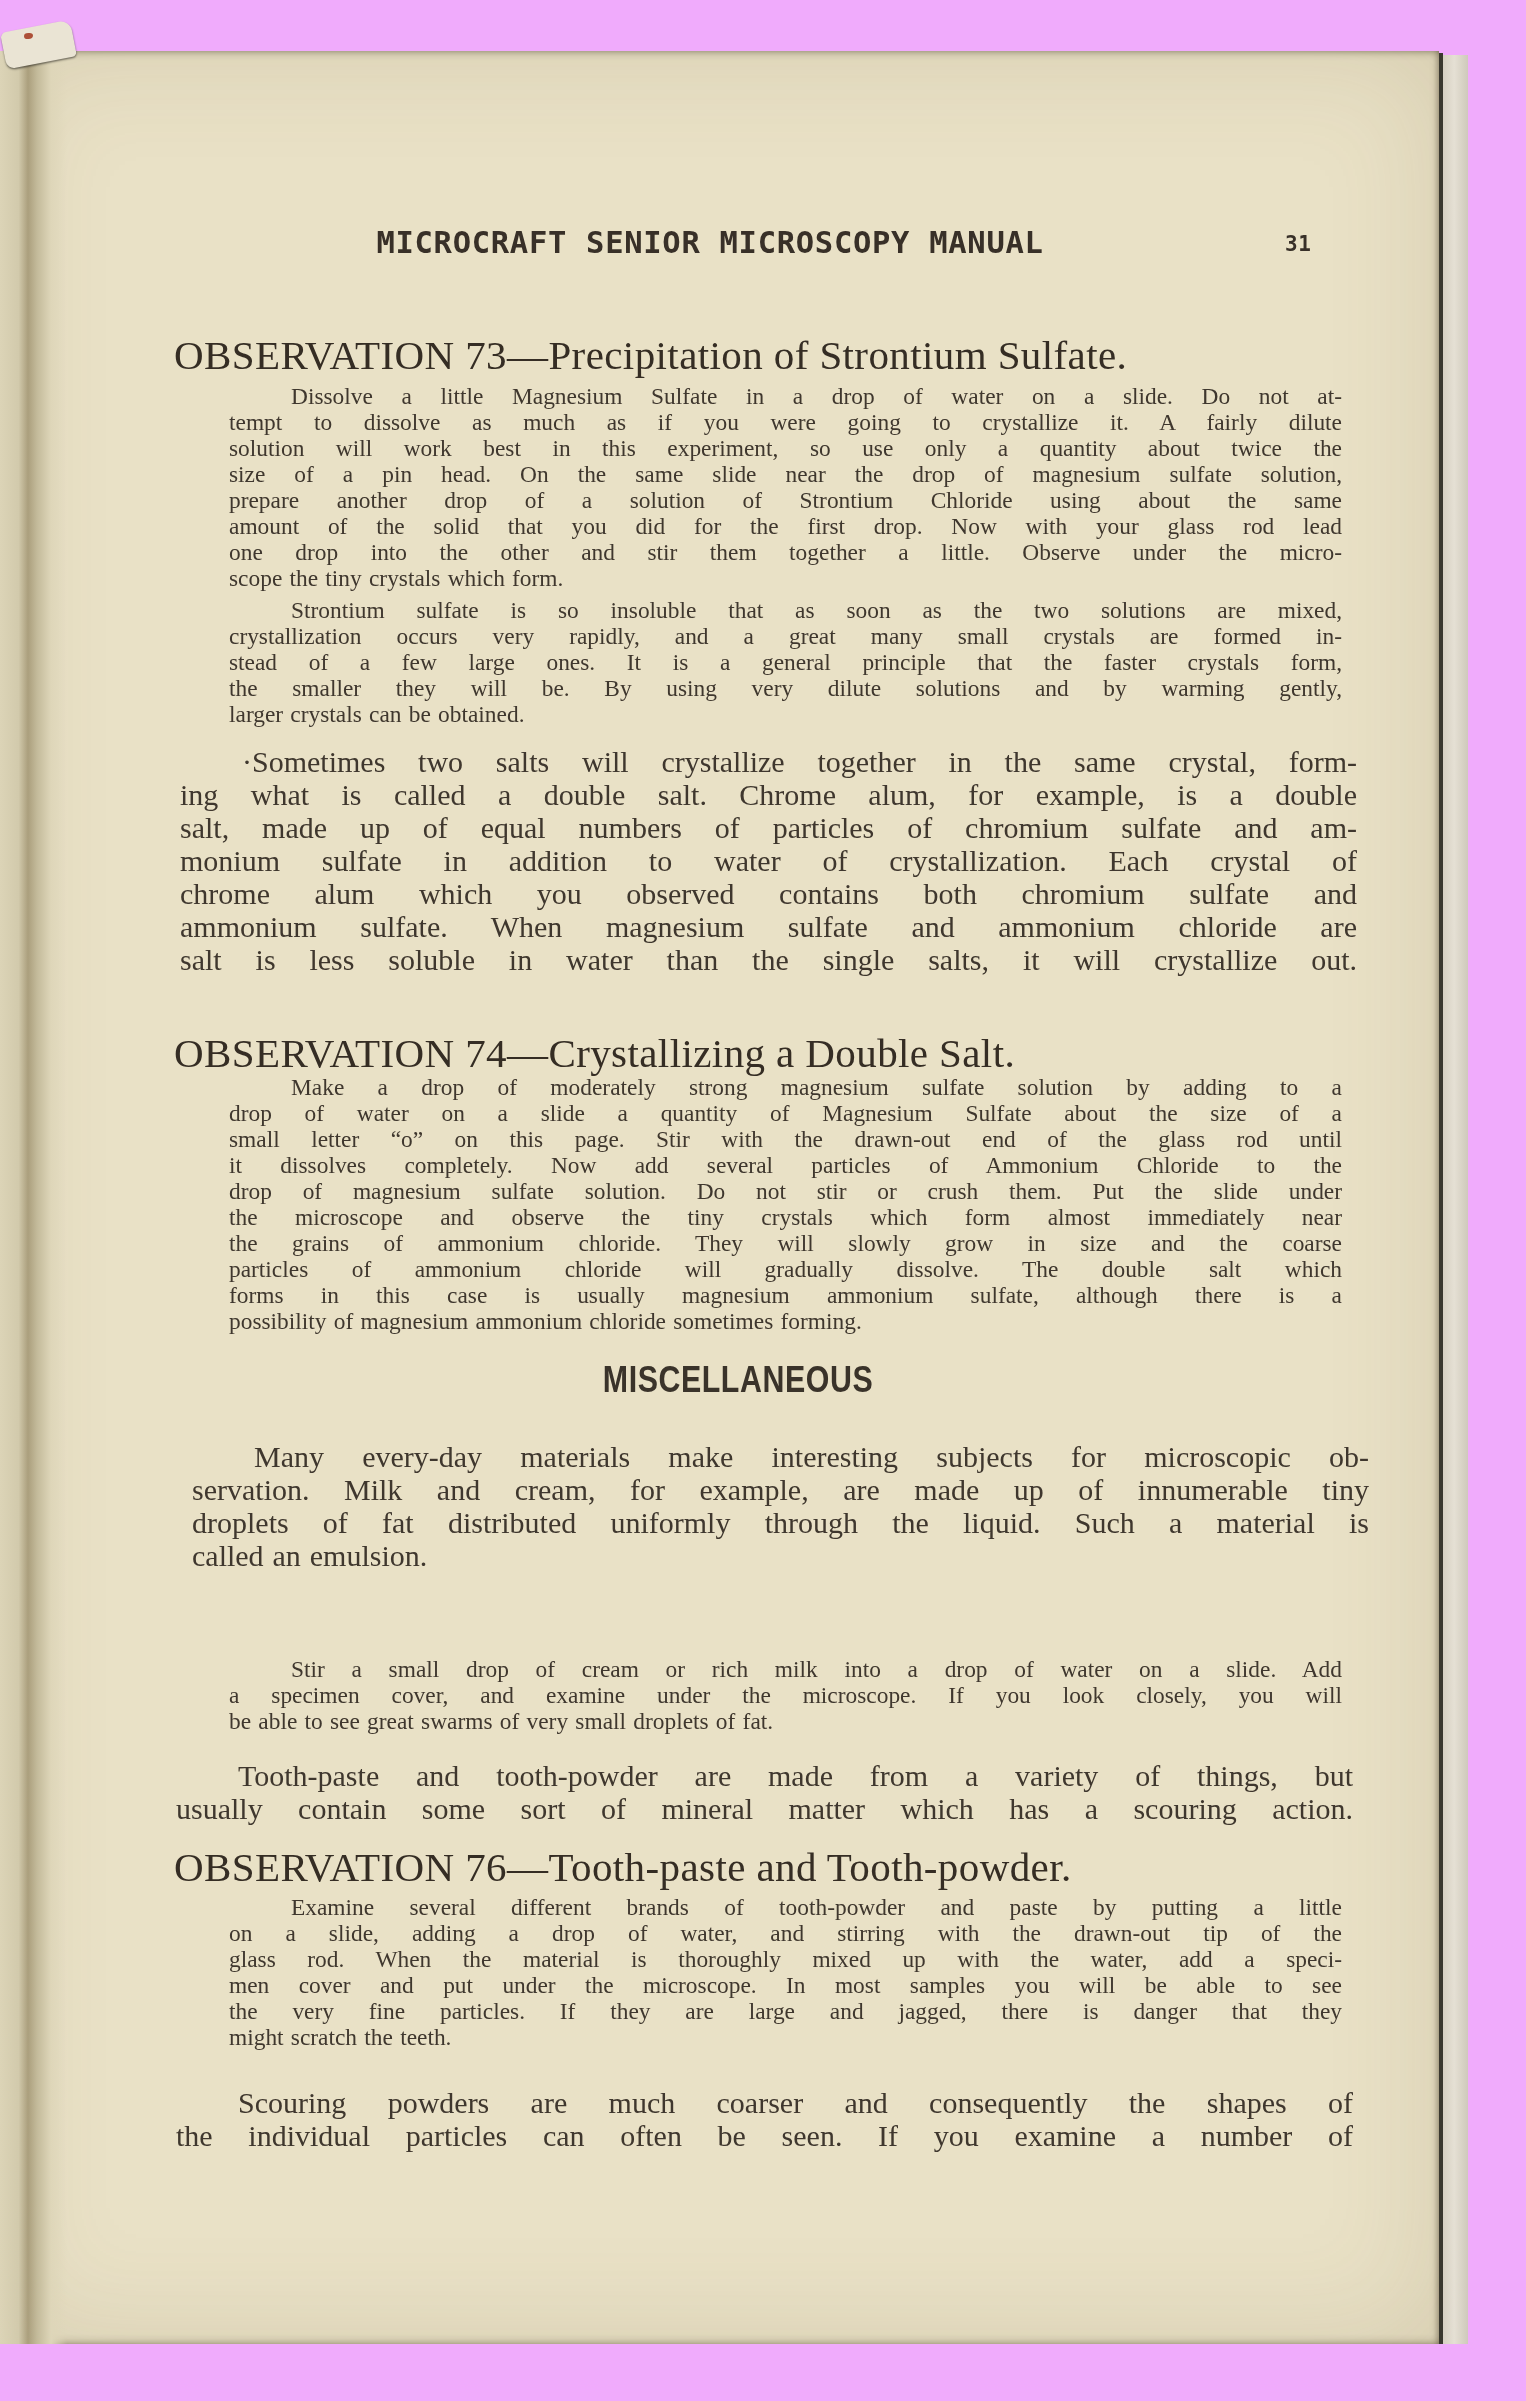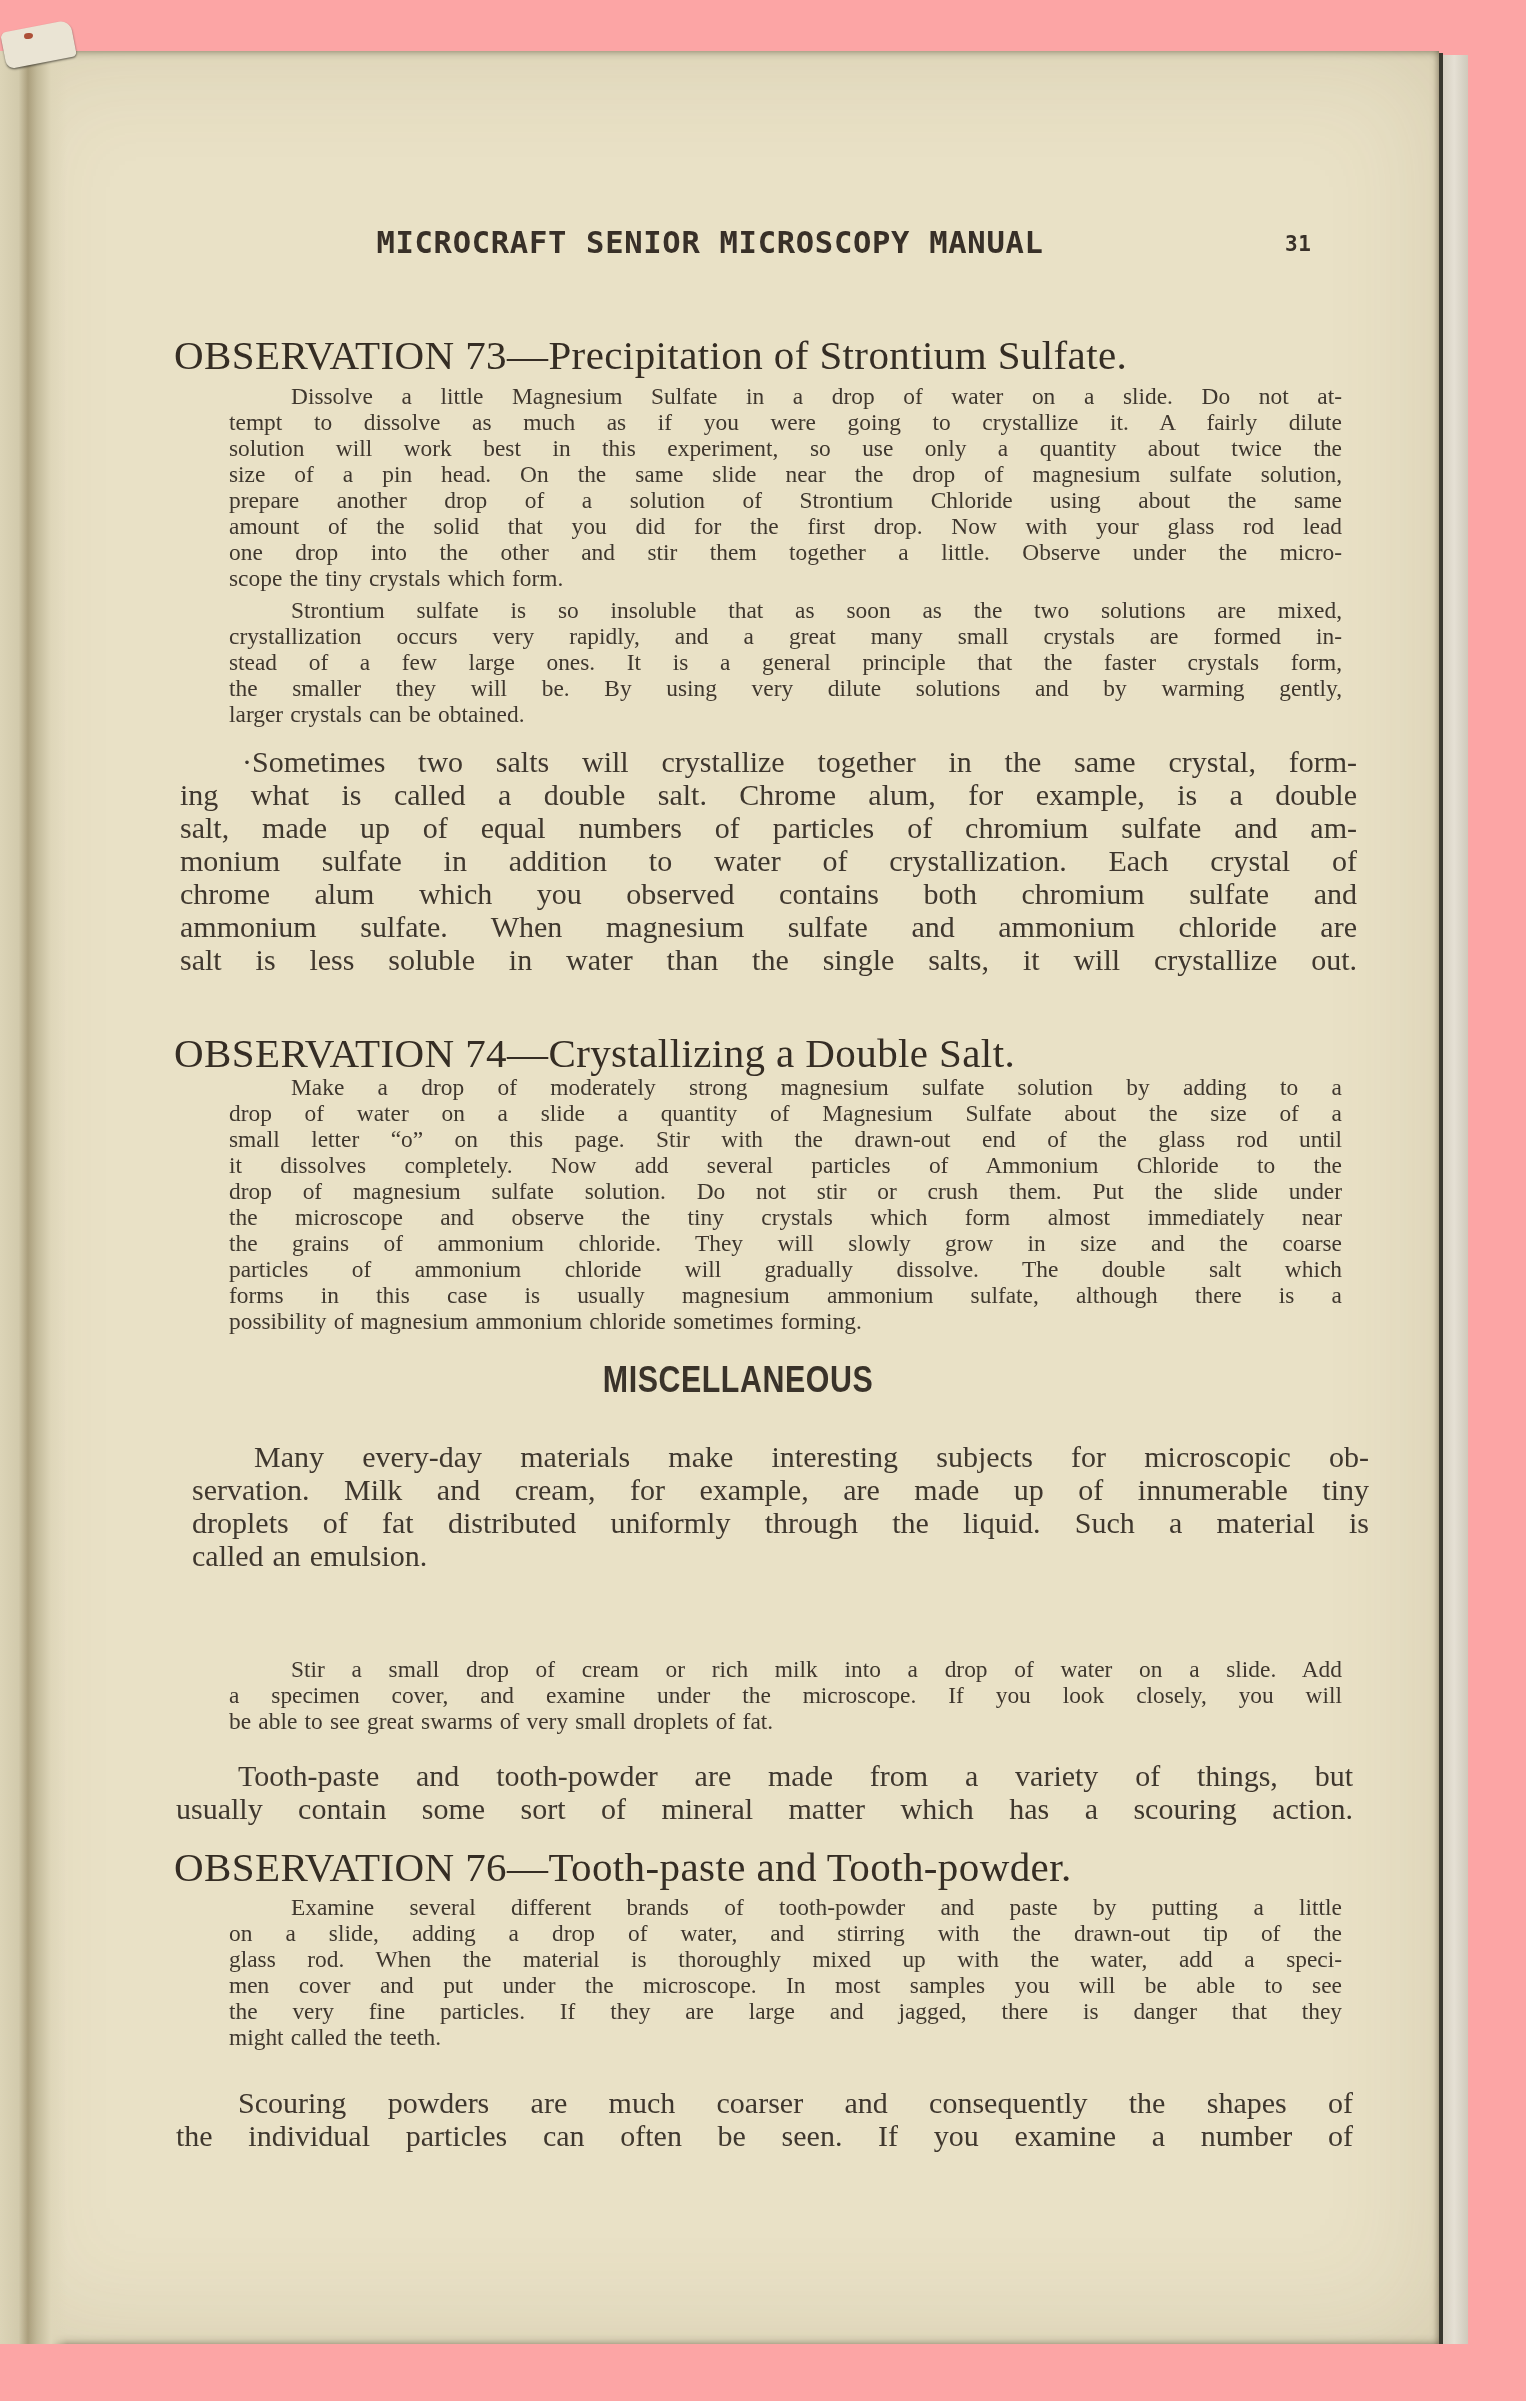--- a/index.html
+++ b/index.html
@@ -2,21 +2,21 @@
 <html style="font-size:11.4px"><head>
 <meta charset="utf-8">
 <style>
   html, body {
     margin: 0; padding: 0;
     width: 1527px; height: 2401px;
     background: #151513;
     overflow: hidden;
     font-family: "Liberation Serif", "DejaVu Serif", serif;
   }
-  .scan-bed { position: absolute; inset: 0; background: #fca5a5; }
+  .scan-bed { position: absolute; inset: 0; background: #f0abfc; }
 
   
   .page {
     position: absolute;
     left: 0; top: 51px;
     width: 1439px; height: 2293px;
     background: #e9e1c6;
     box-shadow:
       inset -5px 0 7px -3.6px rgba(40,30,10,0.35),
       inset 0 5.7px 10px -5.7px rgba(40,30,10,0.45),
@@ -169,21 +169,21 @@
       <div class="line">usually contain some sort of mineral matter which has a scouring action.</div>
     </div>
 
   <div class="blk obs-heading" style="left:174px; top:1849px;">OBSERVATION 76—Tooth-paste and Tooth-powder.</div>
   <div class="blk para-small plines" style="left:229px; top:1894px;">
       <div class="line">Examine several different brands of tooth-powder and paste by putting a little</div>
       <div class="line">on a slide, adding a drop of water, and stirring with the drawn-out tip of the</div>
       <div class="line">glass rod. When the material is thoroughly mixed up with the water, add a speci-</div>
       <div class="line">men cover and put under the microscope. In most samples you will be able to see</div>
       <div class="line">the very fine particles. If they are large and jagged, there is danger that they</div>
-      <div class="line">might called the teeth.</div>
+      <div class="line">might scratch the teeth.</div>
     </div>
 
   <div class="blk para-large plines flush-last" style="left:176px; top:2082px;">
       <div class="line">Scouring powders are much coarser and consequently the shapes of</div>
       <div class="line">the individual particles can often be seen. If you examine a number of</div>
     </div>
 
 </div>
 
 

